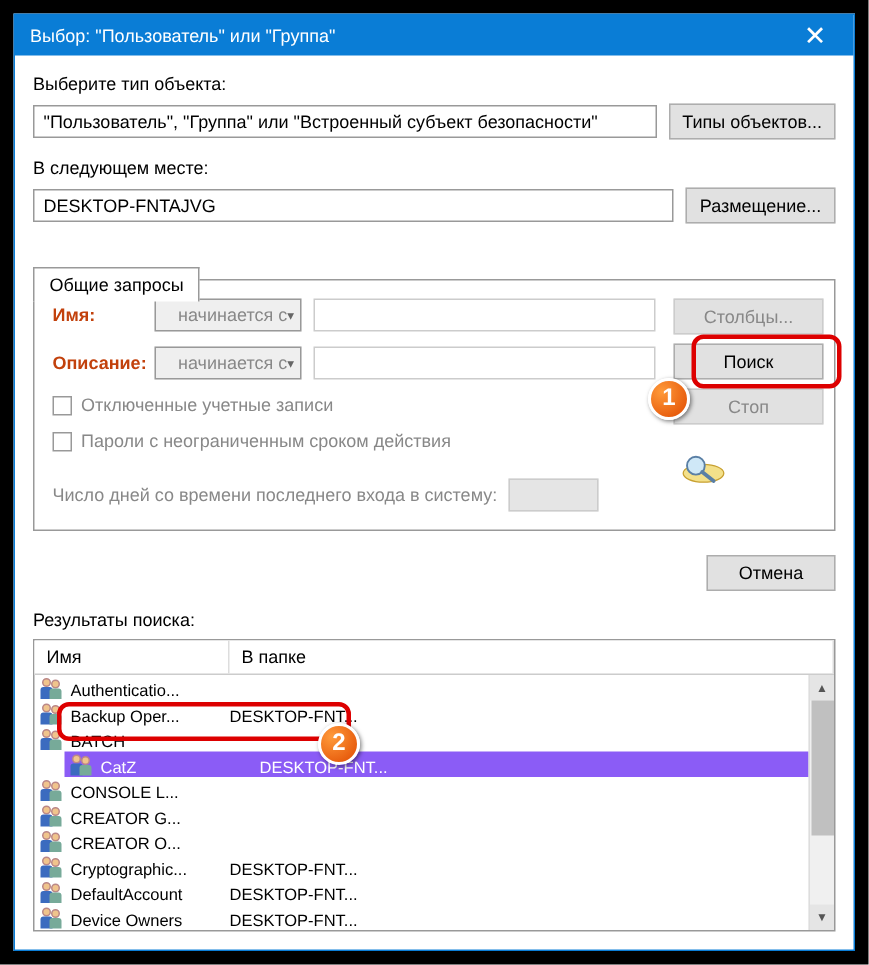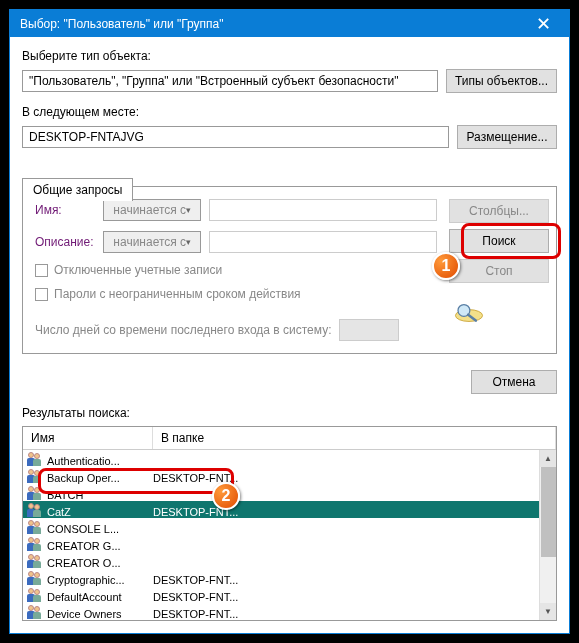--- a/index.html
+++ b/index.html
@@ -13,41 +13,41 @@
 .label { font-size: 12px; color: #000; }
 .textfield { border: 1px solid #999; padding: 3px 6px; font-size: 12px; background: #fff; height: 22px; }
 .btn { border: 1px solid #adadad; background: #e1e1e1; padding: 3px 8px; font-size: 12px; cursor: pointer; min-width: 100px; height: 24px; }
 .btn-disabled { color: #888; border-color: #ccc; }
 .tab-container { margin-top: 8px; }
 .tab { display: inline-block; border: 1px solid #999; border-bottom: none; padding: 4px 10px; background: #fff; position: relative; top: 15px; z-index: 2; }
 .tab-body { border: 1px solid #999; padding: 12px; display: flex; gap: 12px; }
 .tab-left { flex: 1; display: flex; flex-direction: column; gap: 10px; }
 .tab-right { width: 95px; display: flex; flex-direction: column; gap: 6px; }
 .form-row { display: flex; align-items: center; gap: 8px; }
-.form-label { width: 60px; color: #701a75; }
-.combo { border: 1px solid #999; background: #efefef; color: #888; padding: 2px 4px; height: 22px; width: 98px; font-size: 11px; display: flex; align-items: center; justify-content: center; }
+.form-label { width: 60px; color: #c2410c; font-weight: bold; }
+.combo { border: 1px solid #999; background: #efefef; color: #888; padding: 2px 4px; height: 22px; width: 98px; font-size: 11px; display: flex; align-items: center; justify-content: flex-end; }
 .combo-arrow { font-size: 9px; color: #666; }
 .input-disabled { border: 1px solid #ccc; background: #fff; flex: 1; height: 22px; }
 .chk-row { display: flex; align-items: center; gap: 6px; color: #888; }
 .chk { width: 13px; height: 13px; border: 1px solid #999; background: #fff; }
 .days-row { display: flex; align-items: center; gap: 8px; color: #888; margin-top: 8px; }
 .days-input { border: 1px solid #ccc; background: #e5e5e5; width: 60px; height: 22px; }
 .search-icon { width: 40px; height: 24px; display: flex; align-items: center; justify-content: center; margin-top: 12px; }
 .ok-cancel { display: flex; justify-content: flex-end; gap: 8px; margin-top: 10px; }
 .ok-cancel .btn { min-width: 86px; border-color: #0078d7; }
 .ok-cancel .btn.cancel { border-color: #adadad; }
 .results-label { margin-top: 6px; }
 .results { border: 1px solid #999; flex: 1; display: flex; flex-direction: column; min-height: 180px; }
 .results-header { display: flex; border-bottom: 1px solid #ccc; background: #fff; }
 .results-header .col { padding: 4px 8px; border-right: 1px solid #ddd; font-size: 12px; }
 .col-name { width: 130px; }
 .col-folder { flex: 1; }
 .results-body { flex: 1; overflow: hidden; position: relative; }
 .result-row { display: flex; align-items: flex-end; height: 17px; padding: 0 4px; }
-.result-row.selected { background: #0f766e; color: #fff; }
+.result-row.selected { background: #8b5cf6; color: #fff; margin-left: 20px; }
 .result-icon { width: 16px; height: 16px; margin-right: 4px; display: flex; align-items: center; justify-content: center; }
 .result-name { width: 106px; font-size: 11px; white-space: nowrap; overflow: hidden; }
 .result-folder { font-size: 11px; white-space: nowrap; overflow: hidden; }
 .scrollbar { position: absolute; right: 0; top: 0; bottom: 0; width: 17px; background: #f0f0f0; border-left: 1px solid #ddd; }
 .scroll-btn { height: 17px; background: #e5e5e5; display: flex; align-items: center; justify-content: center; font-size: 8px; color: #555; }
 .scroll-thumb { position: absolute; top: 17px; width: 15px; left: 1px; height: 90px; background: #c0c0c0; }
 
 
 .callout { position: absolute; border: 3px solid #d00; border-radius: 8px; pointer-events: none; }
 .callout-1 { left: 461px; top: 223px; width: 100px; height: 36px; }

